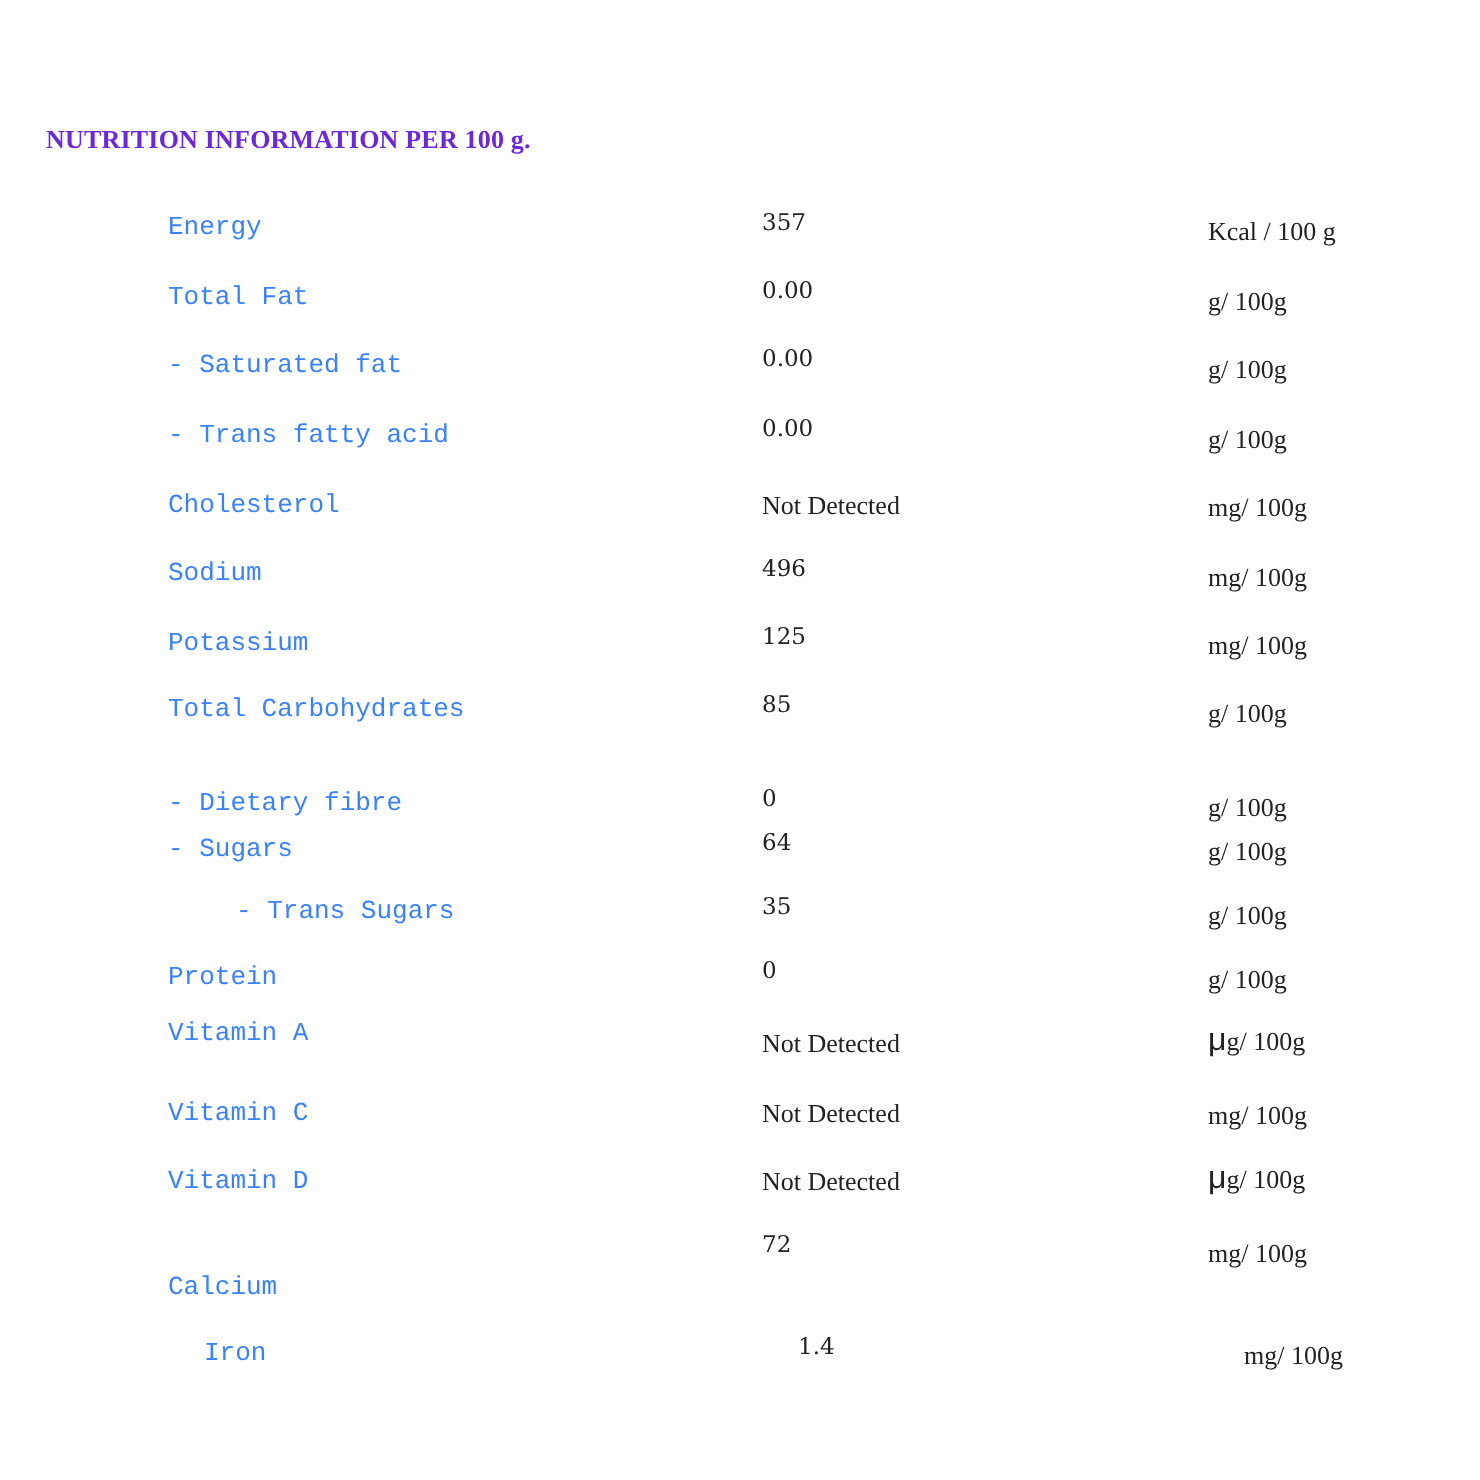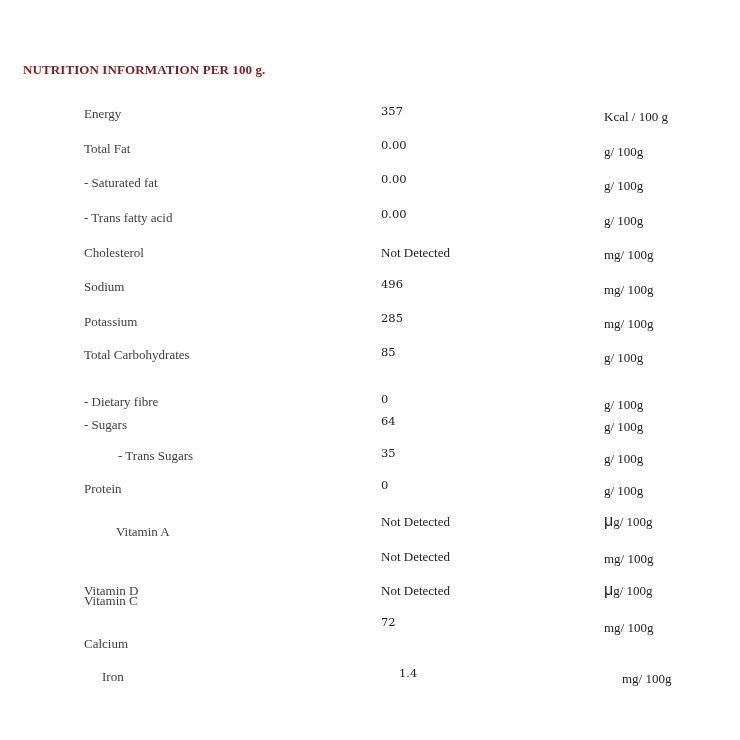--- a/index.html
+++ b/index.html
@@ -1,25 +1,25 @@
 <!DOCTYPE html>
 <html><head>
 <meta charset="utf-8">
 <style>
   html, body { margin: 0; padding: 0; background: #ffffff; }
   body { width: 740px; height: 740px; position: relative; overflow: hidden; color: #1a1a1a; }
   .title {
     position: absolute; left: 23px; top: 62px;
     font-family: "Liberation Serif", serif; font-weight: bold; font-size: 13px;
-    letter-spacing: 0.1px; color: #7f1d1d;
+    letter-spacing: 0.1px; color: #6d28d9;
   }
   .row { position: absolute; left: 0; width: 740px; height: 20px; }
   .label {
     position: absolute; left: 84px;
-    font-family: Liberation Serif, serif; font-size: 13px; color: #404040; white-space: nowrap;
+    font-family: Liberation Mono, monospace; font-size: 13px; color: #3b82f6; white-space: nowrap;
   }
   .label.indent2 { left: 118px; }
   .value {
     position: absolute; left: 381px;
     font-family: "DejaVu Serif", serif; font-size: 11.5px; color: #222; white-space: nowrap;
   }
   .value.nd { font-family: "Liberation Serif", serif; font-size: 13px; }
   .unit {
     position: absolute; left: 604px;
     font-family: "Liberation Serif", serif; font-size: 13px; color: #222; white-space: nowrap;
@@ -57,21 +57,21 @@
     <span class="value nd" style="top: 245px;">Not Detected</span>
     <span class="unit" style="top: 245px;"><span class="mu"></span><span class="unit-text">mg/ 100g</span></span>
   </div>
     <div class="row" style="top: 0px;">
     <span class="label" style="top: 279px;">Sodium</span>
     <span class="value" style="top: 277px;">496</span>
     <span class="unit" style="top: 280px;"><span class="mu"></span><span class="unit-text">mg/ 100g</span></span>
   </div>
     <div class="row" style="top: 0px; padding-left: 43px;">
     <span class="label" style="top: 314px;">Potassium</span>
-    <span class="value" style="top: 311px;">285</span>
+    <span class="value" style="top: 311px;">125</span>
     <span class="unit" style="top: 314px;"><span class="mu"></span><span class="unit-text">mg/ 100g</span></span>
   </div>
     <div class="row" style="top: 0px;">
     <span class="label" style="top: 347px;">Total Carbohydrates</span>
     <span class="value" style="top: 345px;">85</span>
     <span class="unit" style="top: 348px;"><span class="mu"></span><span class="unit-text">g/ 100g</span></span>
   </div>
     <div class="row" style="top: 12px;">
     <span class="label" style="top: 382px;">- Dietary fibre</span>
     <span class="value" style="top: 380px;">0</span>
@@ -86,26 +86,26 @@
     <span class="label indent2" style="top: 448px;">- Trans Sugars</span>
     <span class="value" style="top: 446px;">35</span>
     <span class="unit" style="top: 449px;"><span class="mu"></span><span class="unit-text">g/ 100g</span></span>
   </div>
     <div class="row" style="top: 0px;">
     <span class="label" style="top: 481px;">Protein</span>
     <span class="value" style="top: 478px;">0</span>
     <span class="unit" style="top: 481px;"><span class="mu"></span><span class="unit-text">g/ 100g</span></span>
   </div>
     <div class="row" style="top: 0px;">
-    <span class="label" style="top: 524px; margin-left: 32px;">Vitamin A</span>
+    <span class="label" style="top: 509px;">Vitamin A</span>
     <span class="value nd" style="top: 514px;">Not Detected</span>
     <span class="unit" style="top: 512px;"><span class="mu">μ</span><span class="unit-text">g/ 100g</span></span>
   </div>
     <div class="row" style="top: 0px;">
-    <span class="label" style="top: 549px; margin-top: 44px;">Vitamin C</span>
+    <span class="label" style="top: 549px;">Vitamin C</span>
     <span class="value nd" style="top: 549px;">Not Detected</span>
     <span class="unit" style="top: 549px;"><span class="mu"></span><span class="unit-text">mg/ 100g</span></span>
   </div>
     <div class="row" style="top: 0px;">
     <span class="label" style="top: 583px;">Vitamin D</span>
     <span class="value nd" style="top: 583px;">Not Detected</span>
     <span class="unit" style="top: 581px;"><span class="mu">μ</span><span class="unit-text">g/ 100g</span></span>
   </div>
     <div class="row" style="top: 0px;">
     <span class="label" style="top: 636px;">Calcium</span>

